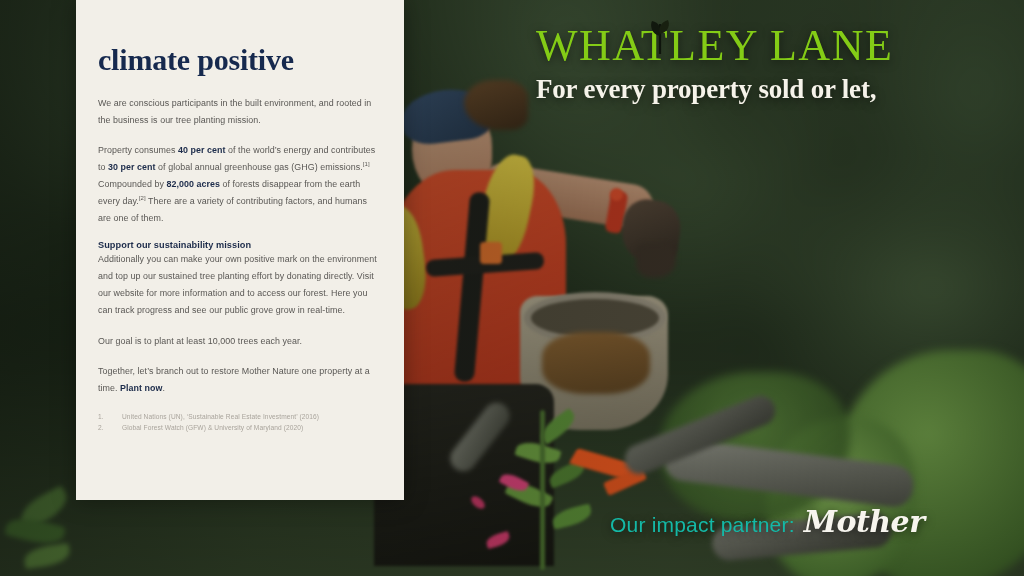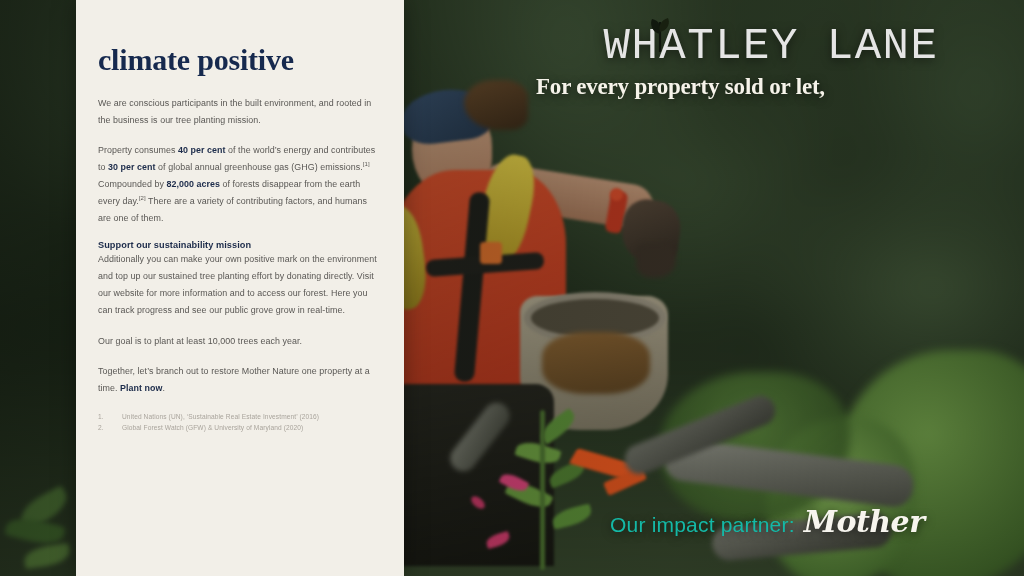--- a/index.html
+++ b/index.html
@@ -48,21 +48,21 @@
   }
 
   
   #planter { position:absolute; left:404px; top:96px; width:330px; height:470px; }
   #planter div { position:absolute; }
   .blur1 { filter:blur(1.4px); }
   .blur2 { filter:blur(2.6px); }
 
   
   #card {
-    position:absolute; left:76px; top:0; width:328px; height:576px;
+    position:absolute; left:76px; top:0; width:328px; height:500px;
     background:#f2efe8;
     padding:44px 22px 0 22px;
     box-shadow:0 0 22px rgba(0,0,0,.35);
   }
   #card h1 {
     font-family:"Liberation Serif", serif;
     font-weight:700;
     font-size:30px;
     line-height:1.05;
     color:#16294e;
@@ -95,38 +95,37 @@
     font-size:6.6px;
     line-height:1.75;
     color:#a9a49c;
     letter-spacing:.1px;
   }
   #refs .ref .num { width:24px; flex:0 0 24px; }
 
   
   #headline { position:absolute; left:536px; top:24px; width:470px; }
   #brand {
-    font-family:Liberation Mono, monospace;
+    font-family:Liberation Serif, serif;
     font-size:44px;
     line-height:1;
-    color:#e5e5e5;
+    color:#84cc16;
     letter-spacing:1.5px;
     position:relative;
     white-space:nowrap;
     text-shadow:0 2px 10px rgba(0,0,0,.55);
-    text-align:center;
   }
   #brand .leaf-mark {
     position:absolute; left:113px; top:-6px;
     width:22px; height:34px;
   }
   #tagline {
     font-family:"Liberation Serif", serif;
     font-weight:700;
-    font-size:23px;
+    font-size:27px;
     line-height:1.16;
     color:#f6f3ea;
     margin-top:6px;
     text-shadow:0 2px 10px rgba(0,0,0,.5);
     letter-spacing:-.2px;
   }
 
   #partner {
     position:absolute; left:610px; top:504px;
     display:flex; align-items:baseline; gap:9px;

